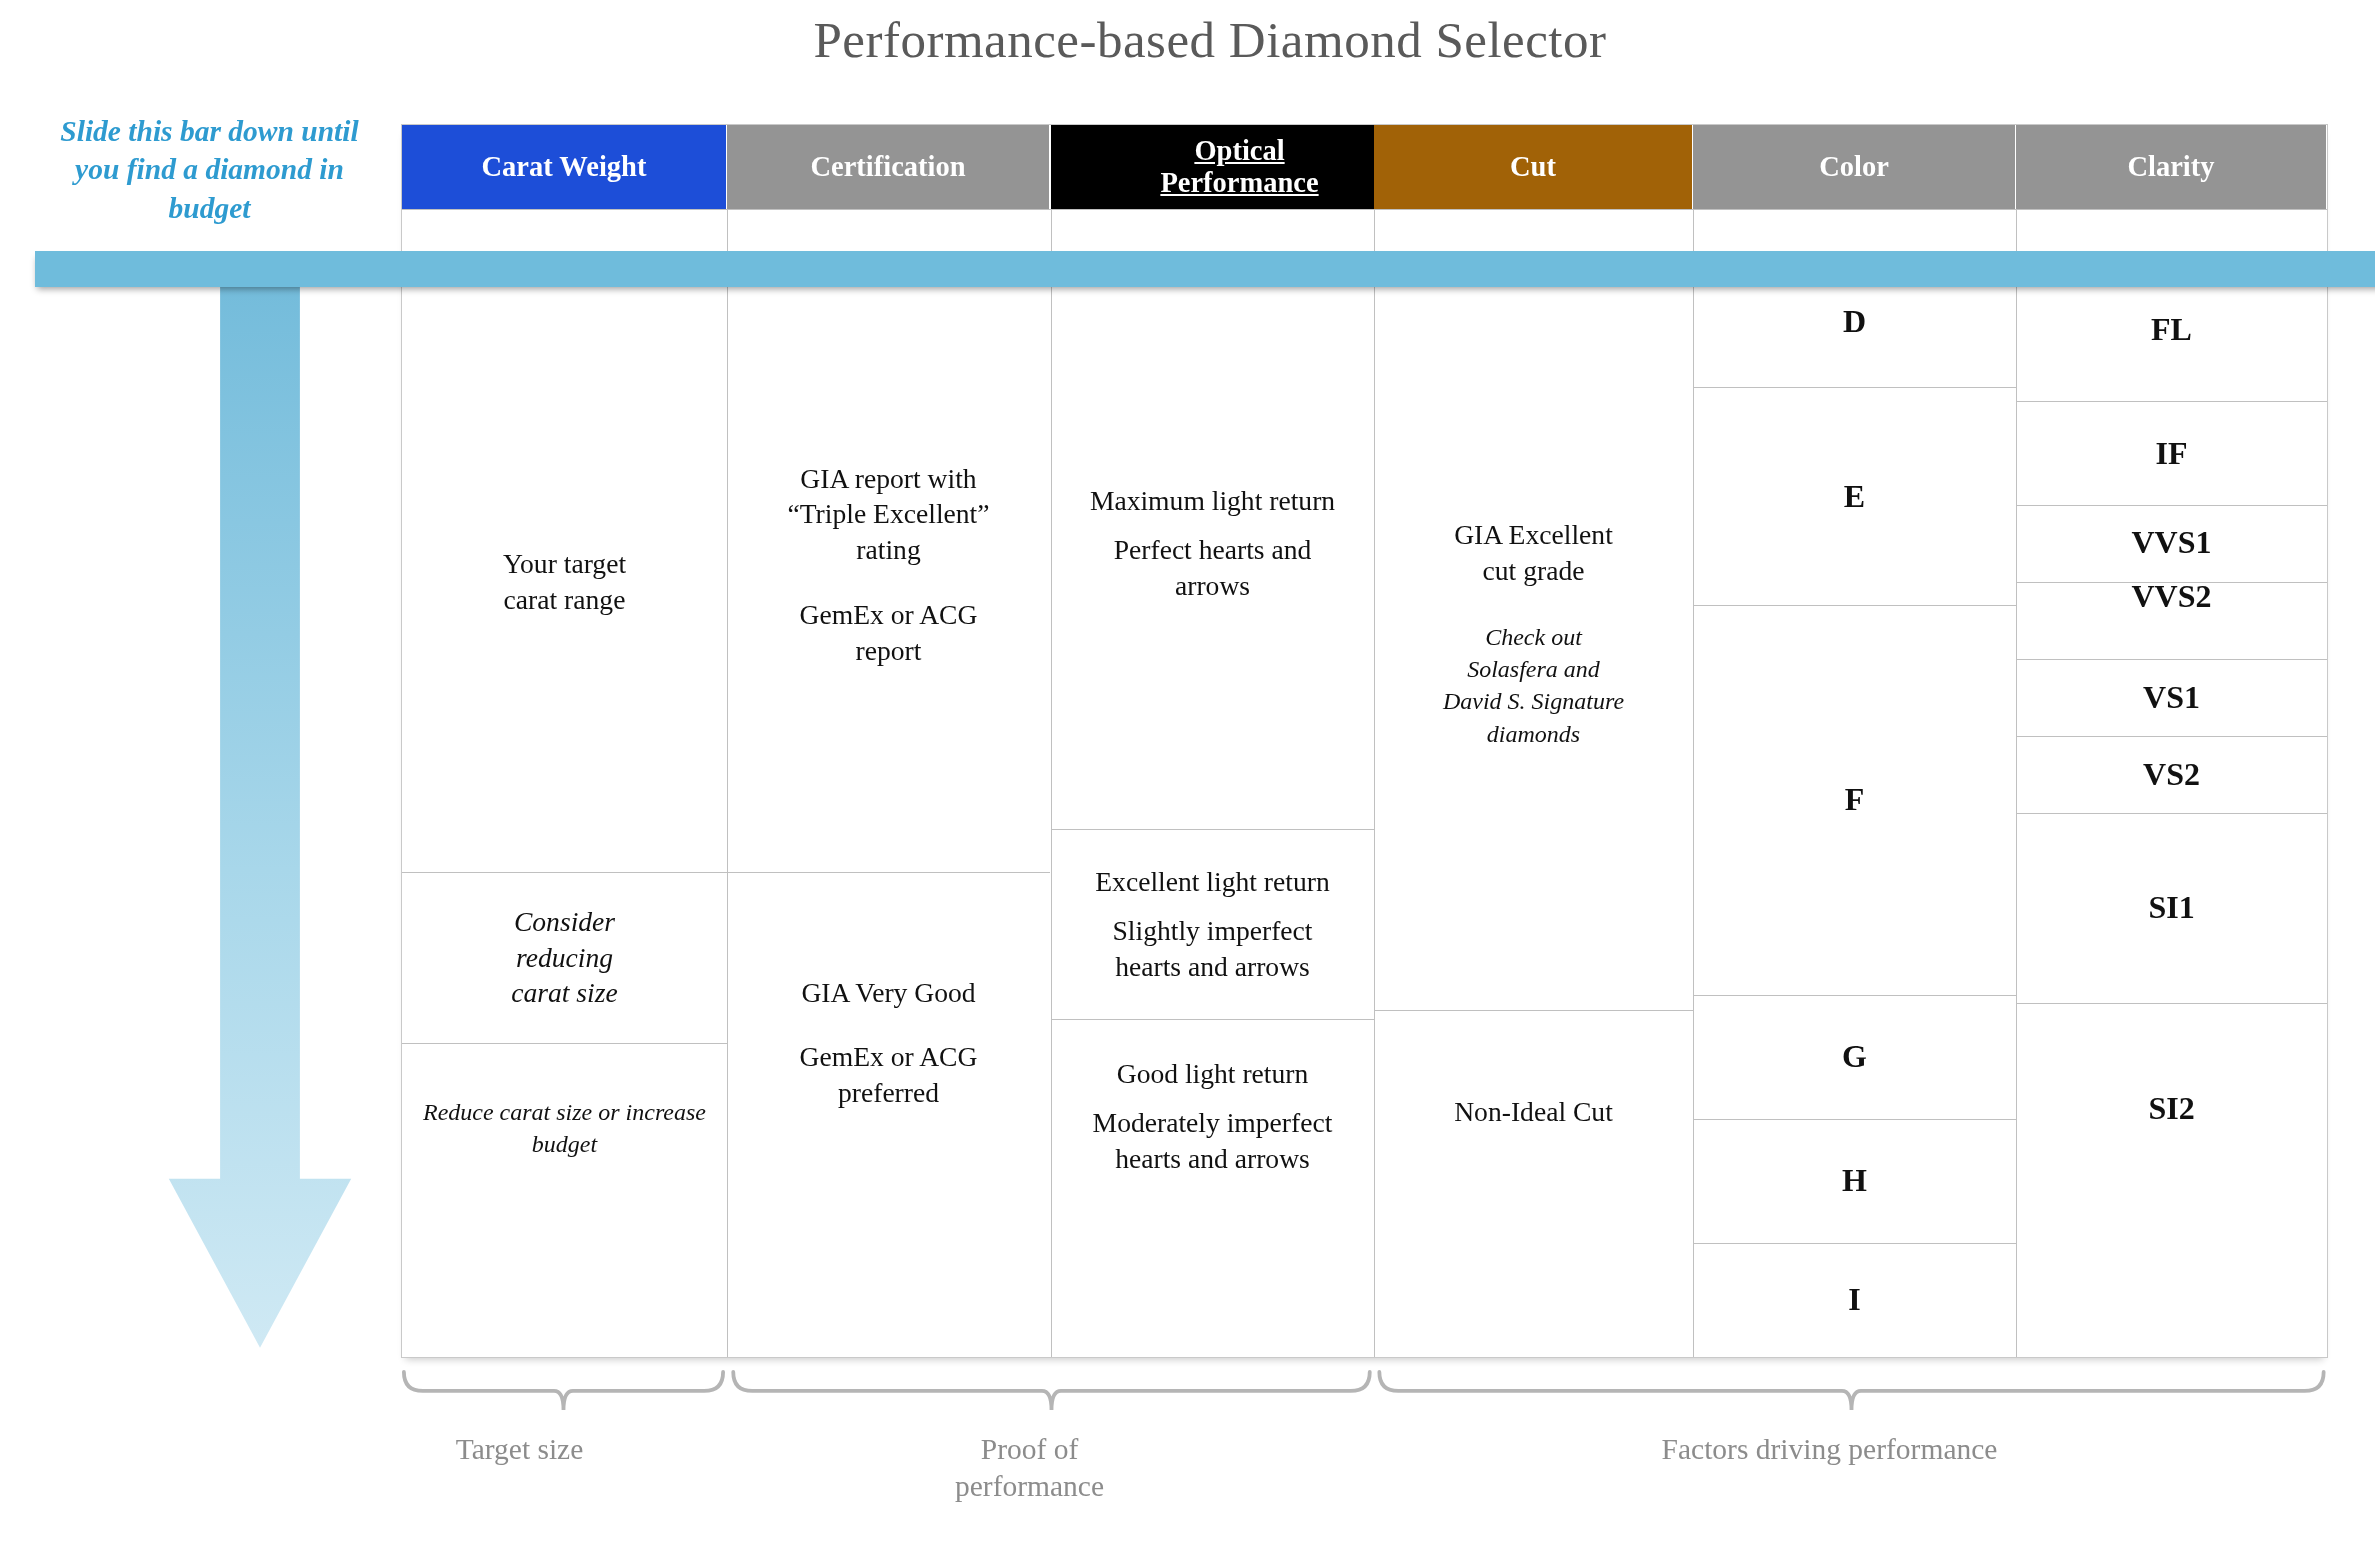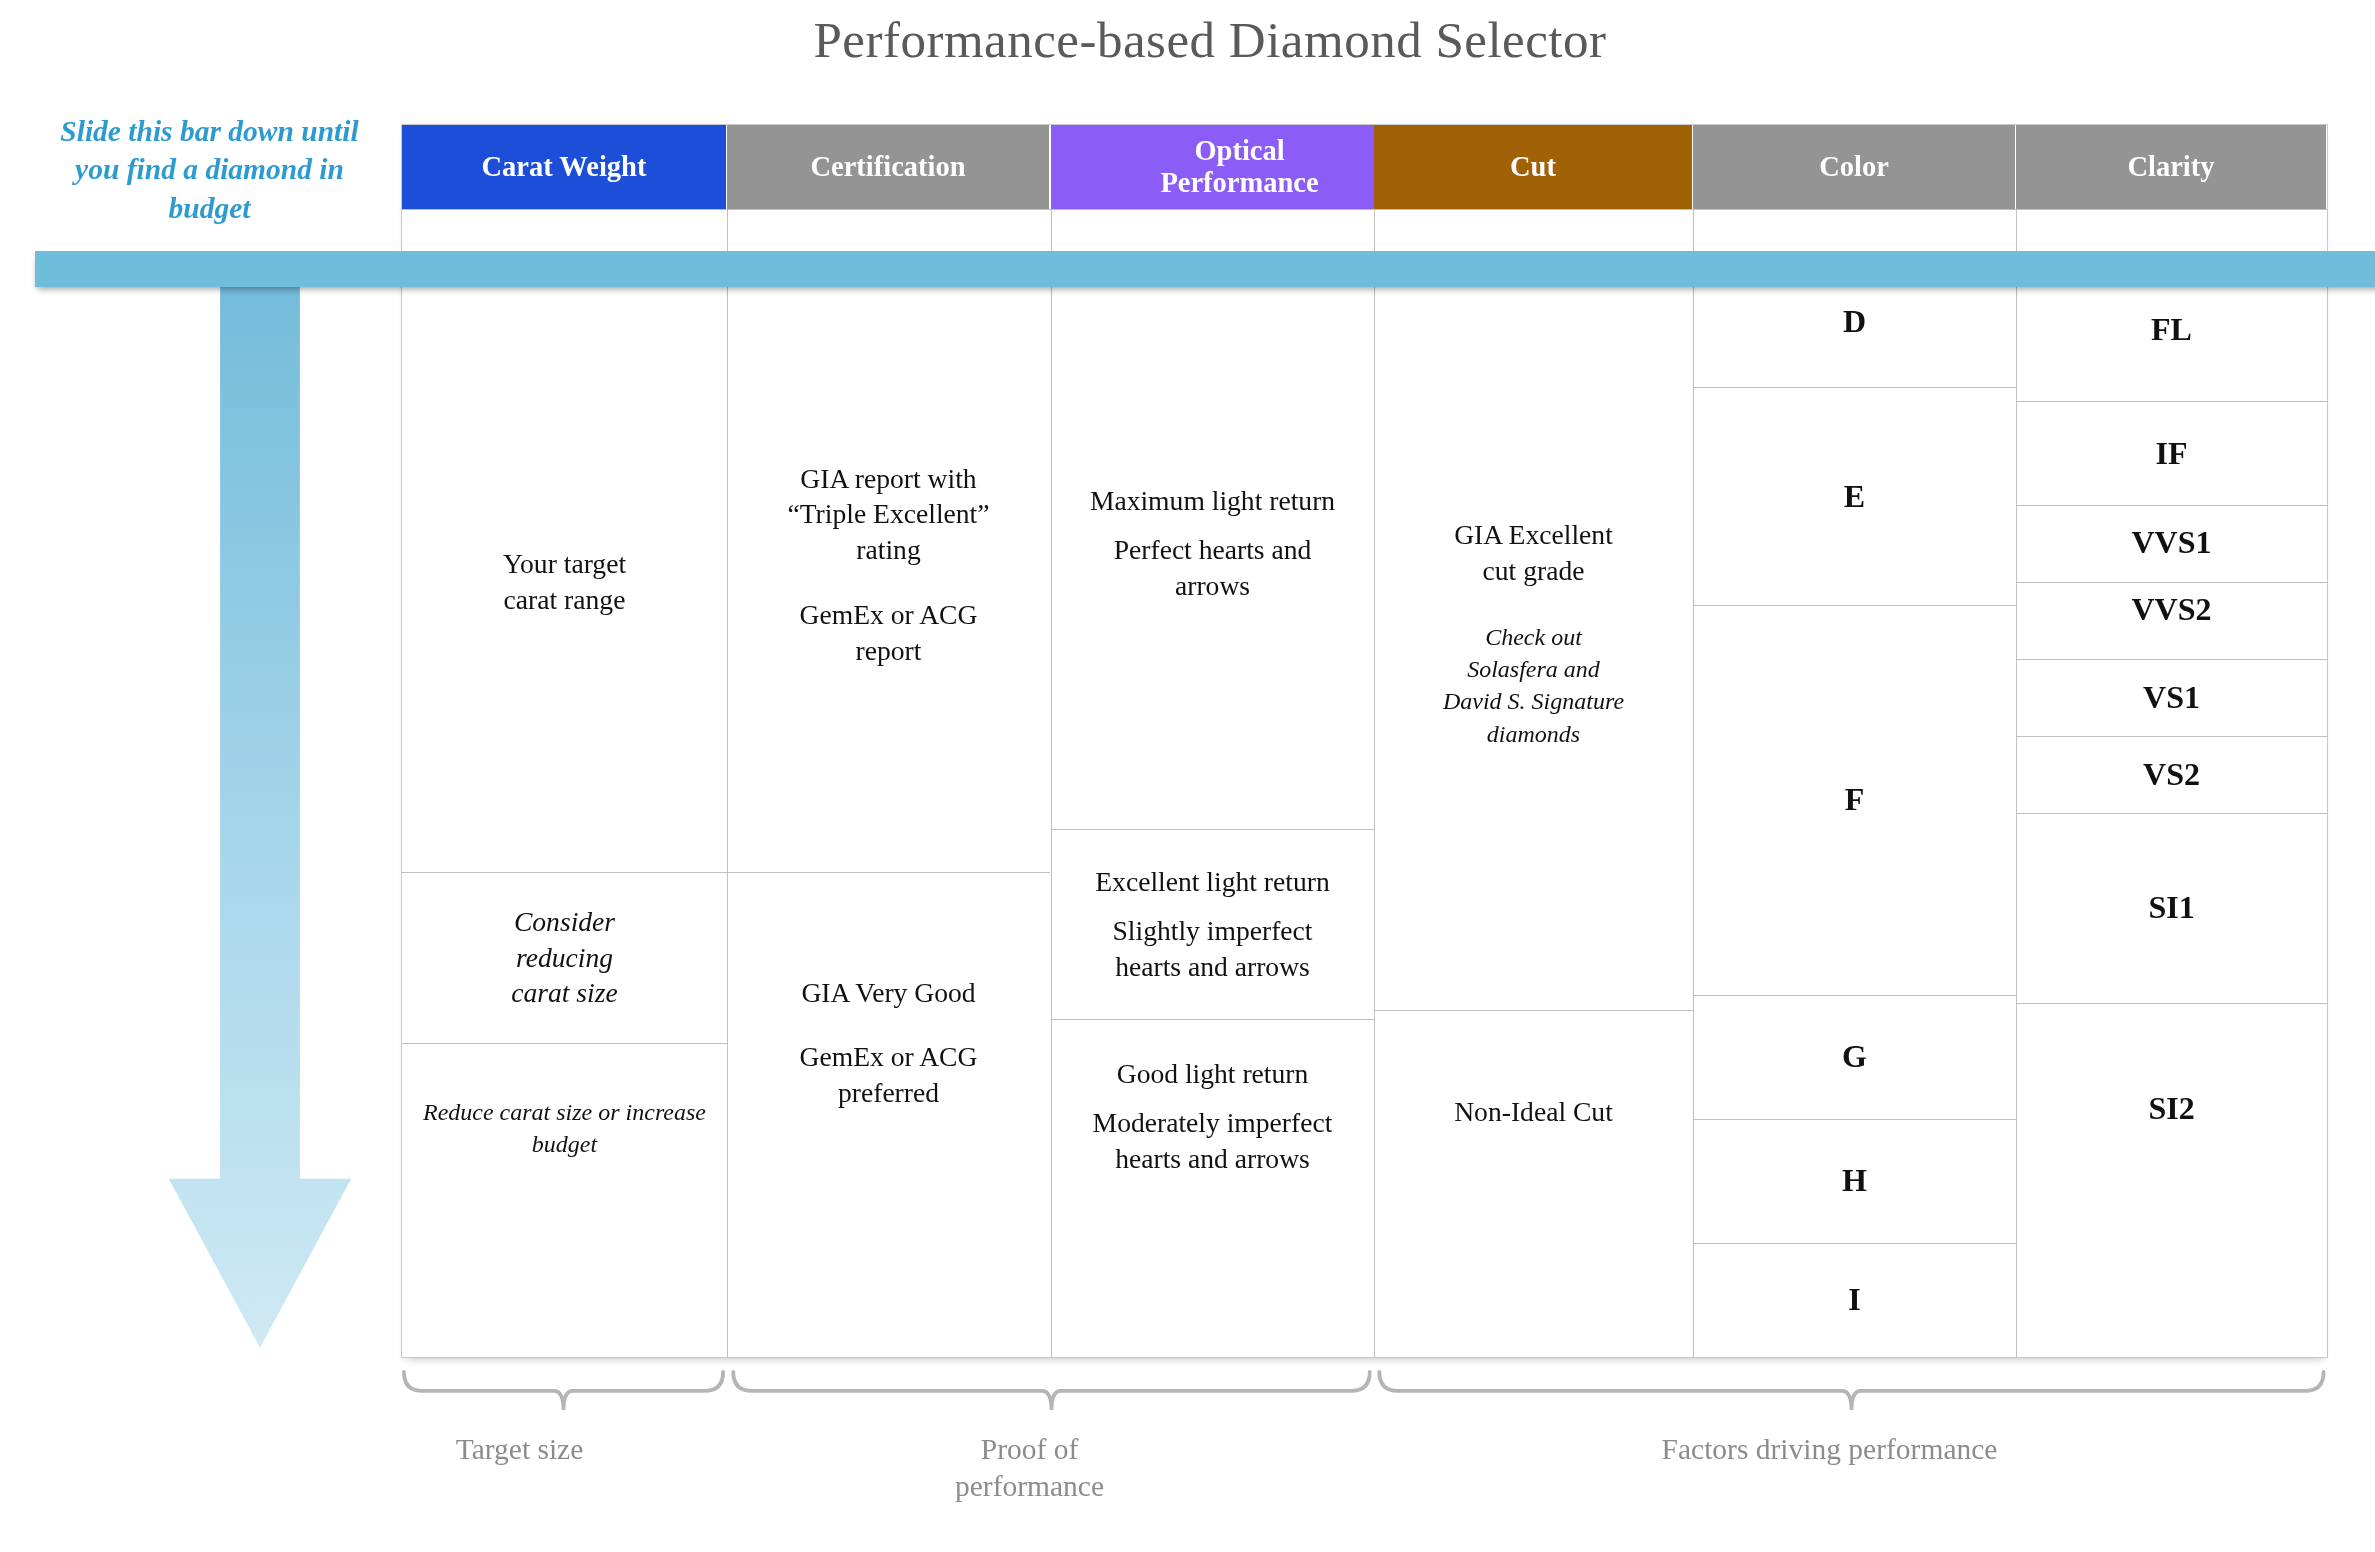--- a/index.html
+++ b/index.html
@@ -98,21 +98,21 @@
   <div class="col-sep" style="left:972px;"></div>
   <div class="col-sep" style="left:1291px;"></div>
   <div class="col-sep" style="left:1614px;"></div>
 
   <div class="hdr-cell" style="left: 0px; width: 325px; background: #1d4ed8;">
     <span>Carat Weight</span>
   </div>
   <div class="hdr-cell" style="left: 325px; width: 323px; background: rgb(148, 148, 148);">
     <span>Certification</span>
   </div>
-  <div class="hdr-cell" style="left: 649px; width: 378px; background: #8b5cf6;">
+  <div class="hdr-cell" style="left: 649px; width: 378px; background: #000000; text-decoration: underline;">
     <span style="white-space:pre-line">Optical
 Performance</span>
   </div>
   <div class="hdr-cell" style="left: 972px; width: 319px; background: #a16207;">
     <span>Cut</span>
   </div>
   <div class="hdr-cell" style="left: 1291px; width: 323px; background: rgb(148, 148, 148);">
     <span>Color</span>
   </div>
   <div class="hdr-cell" style="left: 1614px; width: 311px; background: rgb(148, 148, 148);">
@@ -217,21 +217,21 @@
   </div>
   <div class="hline" style="left:1614px;top:276px;width:311px;"></div>
   <div class="cell grade" style="left:1614px;top:276px;width:311px;height:105px;">
     <span>IF</span>
   </div>
   <div class="hline" style="left:1614px;top:380px;width:311px;"></div>
   <div class="cell grade" style="left:1614px;top:380px;width:311px;height:76px;">
     <span>VVS1</span>
   </div>
   <div class="hline" style="left:1614px;top:457px;width:311px;"></div>
-  <div class="cell grade" style="left:1614px;top:446px;width:311px;height:77px;">
+  <div class="cell grade" style="left:1614px;top:433px;width:311px;height:77px;">
     <span>VVS2</span>
   </div>
   <div class="hline" style="left:1614px;top:534px;width:311px;"></div>
   <div class="cell grade" style="left:1614px;top:534px;width:311px;height:77px;">
     <span>VS1</span>
   </div>
   <div class="hline" style="left:1614px;top:611px;width:311px;"></div>
   <div class="cell grade" style="left:1614px;top:611px;width:311px;height:77px;">
     <span>VS2</span>
   </div>

